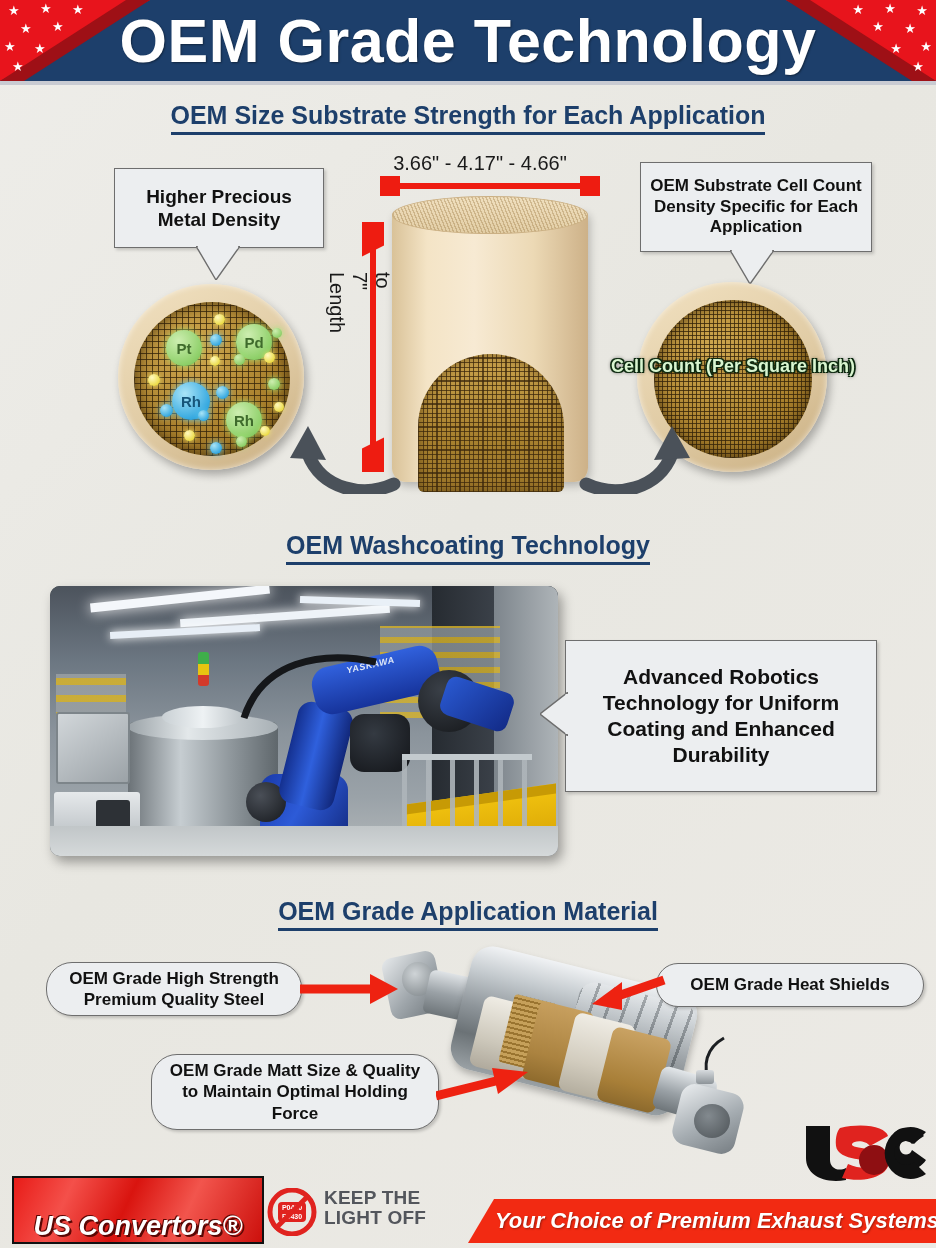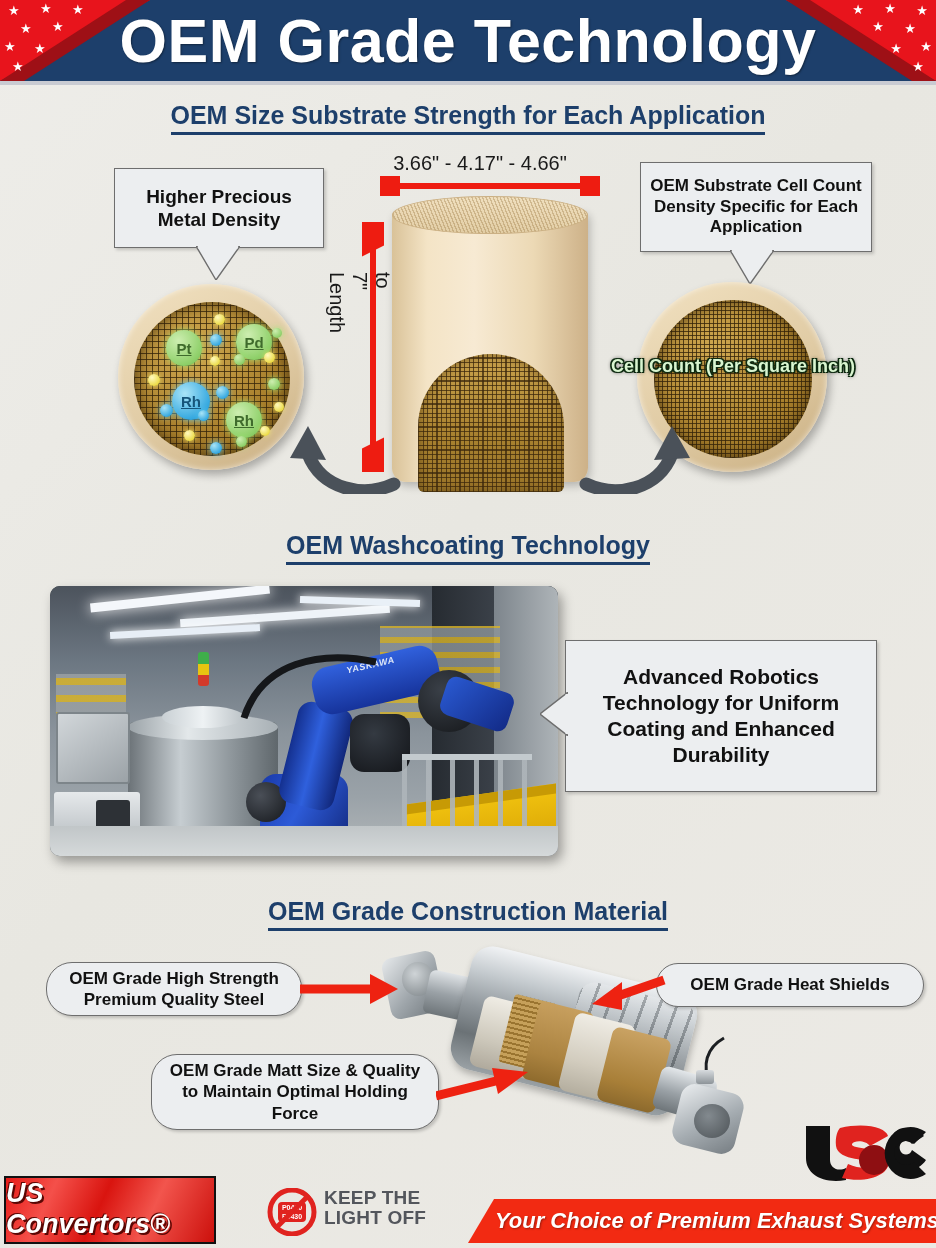--- a/index.html
+++ b/index.html
@@ -100,21 +100,21 @@
       radial-gradient(circle at 38% 32%, #cfa850, #a87f2c 60%, #8a671f);
     box-shadow:inset 0 0 16px rgba(40,26,6,.75);
   }
   .disc-core.fine {
     background:
       repeating-linear-gradient(0deg, rgba(55,38,10,.8) 0 1px, rgba(0,0,0,0) 1px 4.2px),
       repeating-linear-gradient(90deg, rgba(55,38,10,.8) 0 1px, rgba(0,0,0,0) 1px 4.2px),
       radial-gradient(circle at 38% 32%, #cfa850, #a87f2c 60%, #8a671f);
   }
   .pm { position:absolute; border-radius:50%; display:flex; align-items:center; justify-content:center;
-        font-weight:bold;text-decoration:underline; }
+        font-weight:bold; }
   .pm.green { background:radial-gradient(circle at 34% 30%, #cdeeb0, #8fd06a 70%, #6fb74e);
               color:#3f6b2c; box-shadow:0 0 6px rgba(160,230,120,.9); }
   .pm.blue  { background:radial-gradient(circle at 34% 30%, #a9e4f7, #37a9e0 70%, #1d8ec6);
               color:#16557a; box-shadow:0 0 6px rgba(90,200,240,.9); }
   .pm.yellow{ background:radial-gradient(circle at 34% 30%, #fff9bf, #ecdc4a 70%, #cfbe2c);
               box-shadow:0 0 5px rgba(240,230,110,.9); }
 
   .cellcount {
     position:absolute; text-align:center; color:#d9f5d0; font-weight:bold;
     text-shadow:-1.4px -1.4px 0 #0d2a10, 1.4px -1.4px 0 #0d2a10,
@@ -122,23 +122,23 @@
     line-height:1.18;
   }
   .photo {
     position:absolute; border-radius:10px; overflow:hidden;
     box-shadow:4px 6px 12px rgba(0,0,0,.35);
     background:#2b3138;
   }
 
   
   .footer-logo {
-    position:absolute; left:4px; top:1176px; width:212px; height:68px;
+    position:absolute; left:12px; top:1176px; width:252px; height:68px;
     background:linear-gradient(115deg,#e81c18 0%,#f4504a 22%,#d9140f 45%,#f2554d 68%,#cc100c 100%);
-    border:2px solid #111; display:flex; align-items:flex-start; justify-content:center;
+    border:2px solid #111; display:flex; align-items:flex-end; justify-content:center;
   }
   .footer-logo-text {
     color:#fff; font-style:italic; font-weight:bold; font-size:27px;
     text-shadow:2px 2px 0 #5a0704, -1px -1px 0 #5a0704;
   }
   .keeplight { position:absolute; left:266px; top:1186px; width:180px; height:52px; }
   .kl-text { position:absolute; left:58px; top:2px; color:#53565c; font-weight:bold;
              font-size:19px; line-height:1.05; letter-spacing:.2px; }
   .banner {
     position:absolute; left:468px; top:1199px; width:484px; height:44px;
@@ -328,21 +328,21 @@
 
   <div class="callout" style="left:565px;top:640px;width:312px;height:152px;font-size:21px;padding:0 12px;">
     <span>Advanced Robotics Technology for Uniform Coating and Enhanced Durability</span>
   </div>
   <svg style="position:absolute;left:540px;top:692px;" width="28" height="44">
     <polygon points="28,0 28,44 0,22" fill="#eceef0" stroke="#6e6e6e" stroke-width="1.4"></polygon>
     <line x1="27" y1="2" x2="27" y2="42" stroke="#eceef0" stroke-width="3"></line>
   </svg>
 
   <div class="sec-head" style="top:897px;">
-    <span>OEM Grade Construction Material</span>
+    <span>OEM Grade Application Material</span>
   </div>
 
   <div style="position:absolute;left:380px;top:940px;width:370px;height:218px;">
 
     <div style="position:absolute;left:6px;top:14px;width:54px;height:62px;background:linear-gradient(140deg,#e7eaec,#9fa6ab 55%,#6f767b);border-radius:10px;transform:rotate(-12deg);"></div>
     <div style="position:absolute;left:22px;top:22px;width:32px;height:34px;background:radial-gradient(circle at 40% 35%,#cfd4d7,#7b8286);border-radius:50%;"></div>
 
     <div style="position:absolute;left:46px;top:34px;width:52px;height:44px;background:linear-gradient(180deg,#dfe3e6,#9aa1a6 50%,#6e7579);border-radius:6px;transform:rotate(12deg);"></div>
 
     <div style="position:absolute;left:78px;top:28px;width:232px;height:126px;

